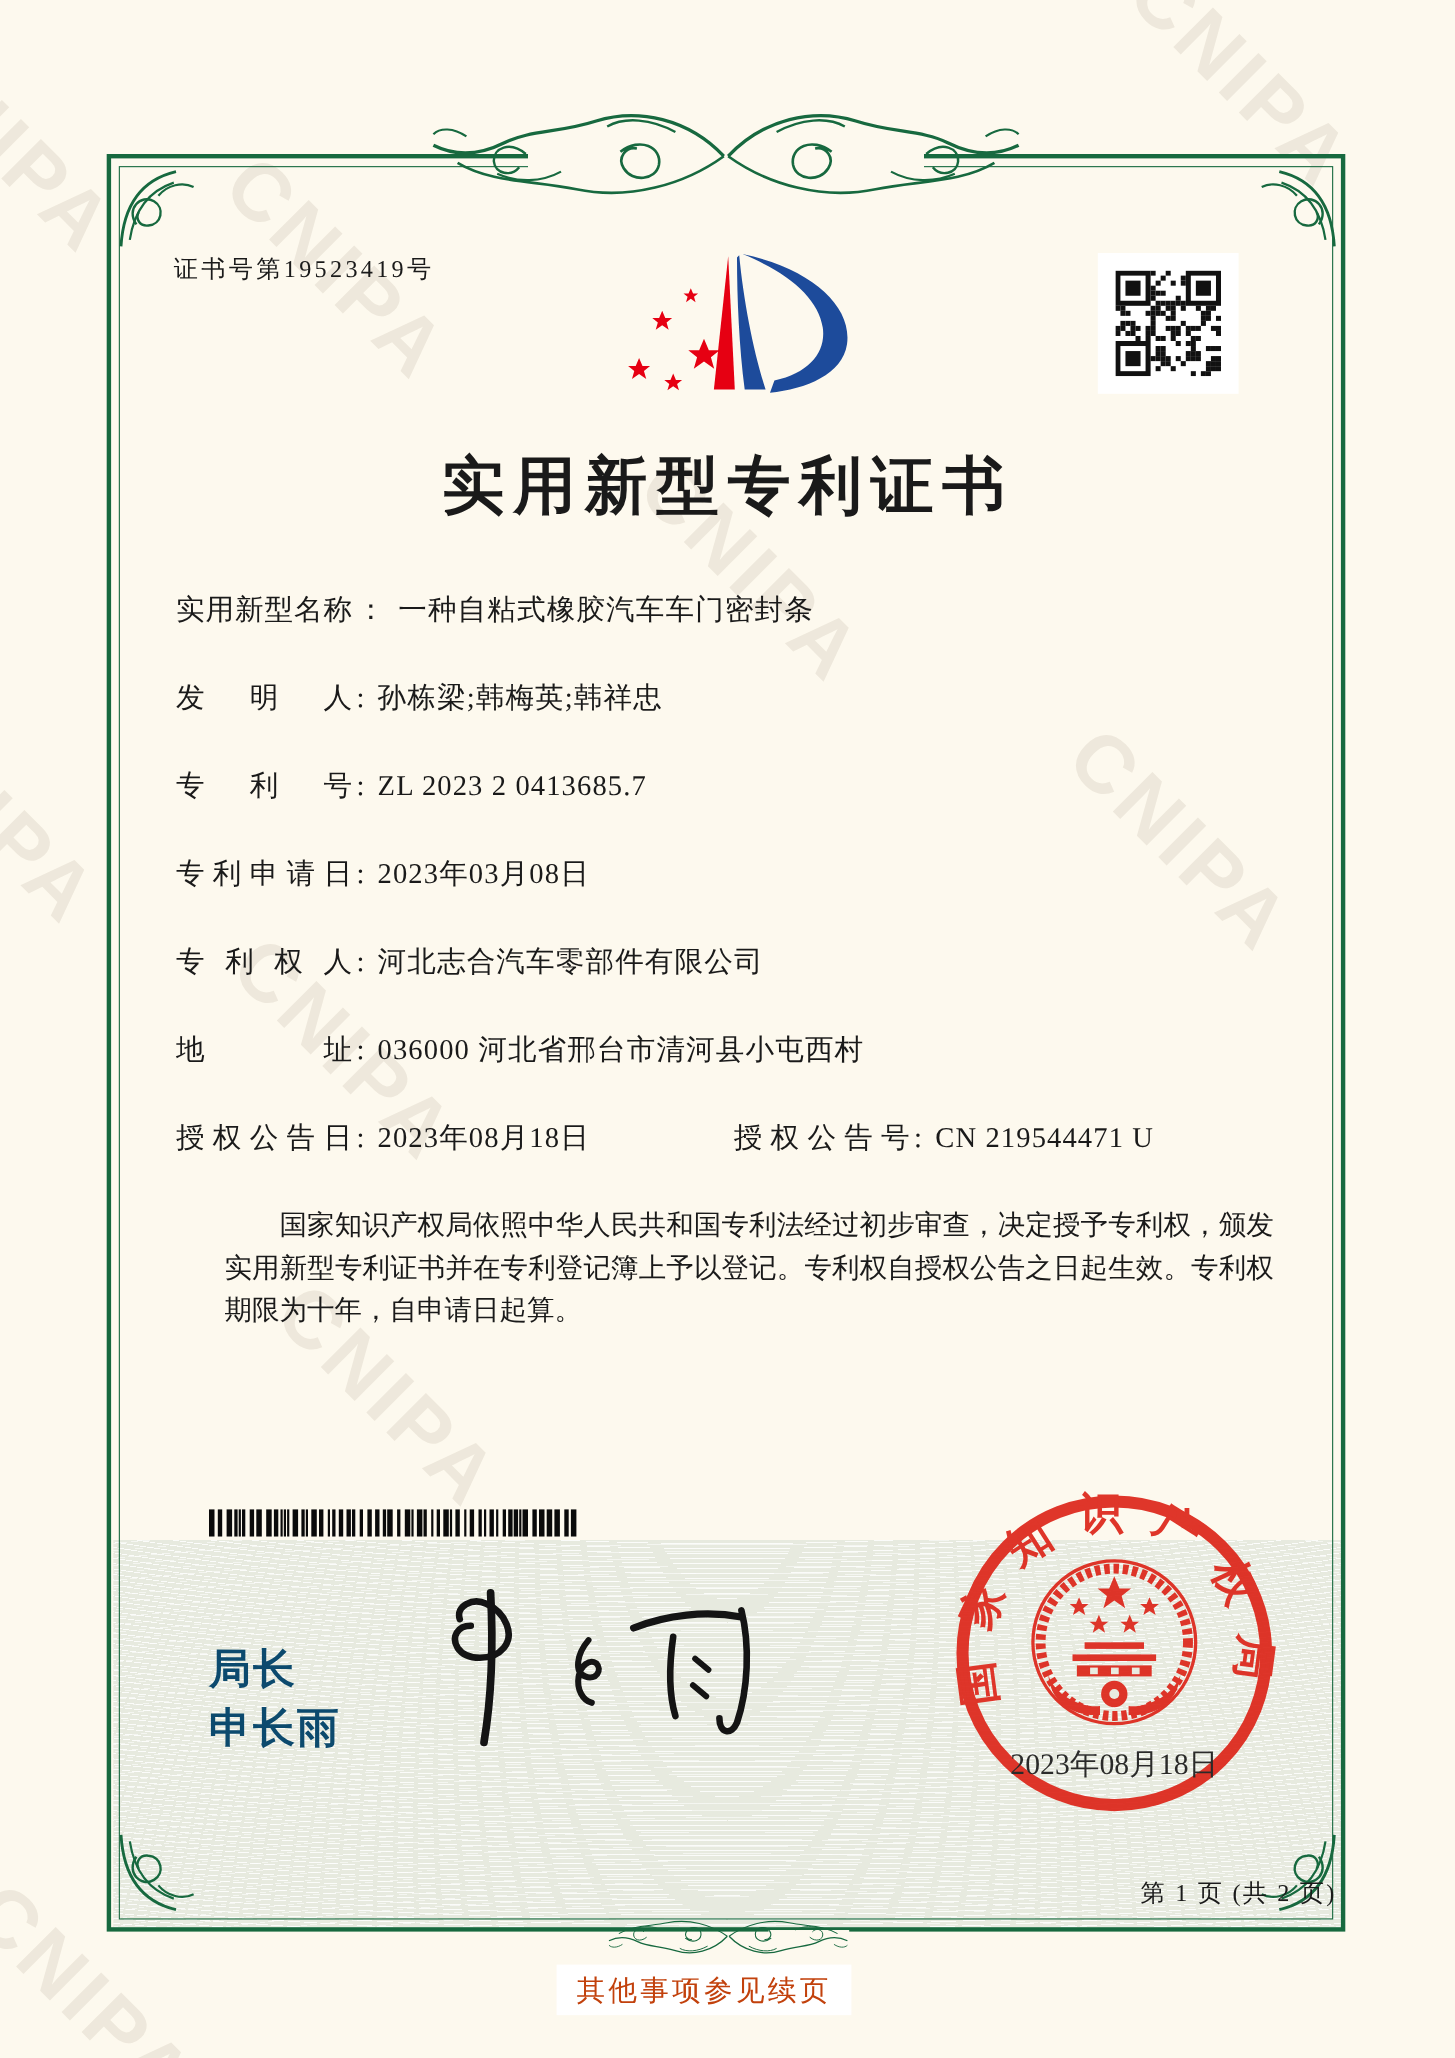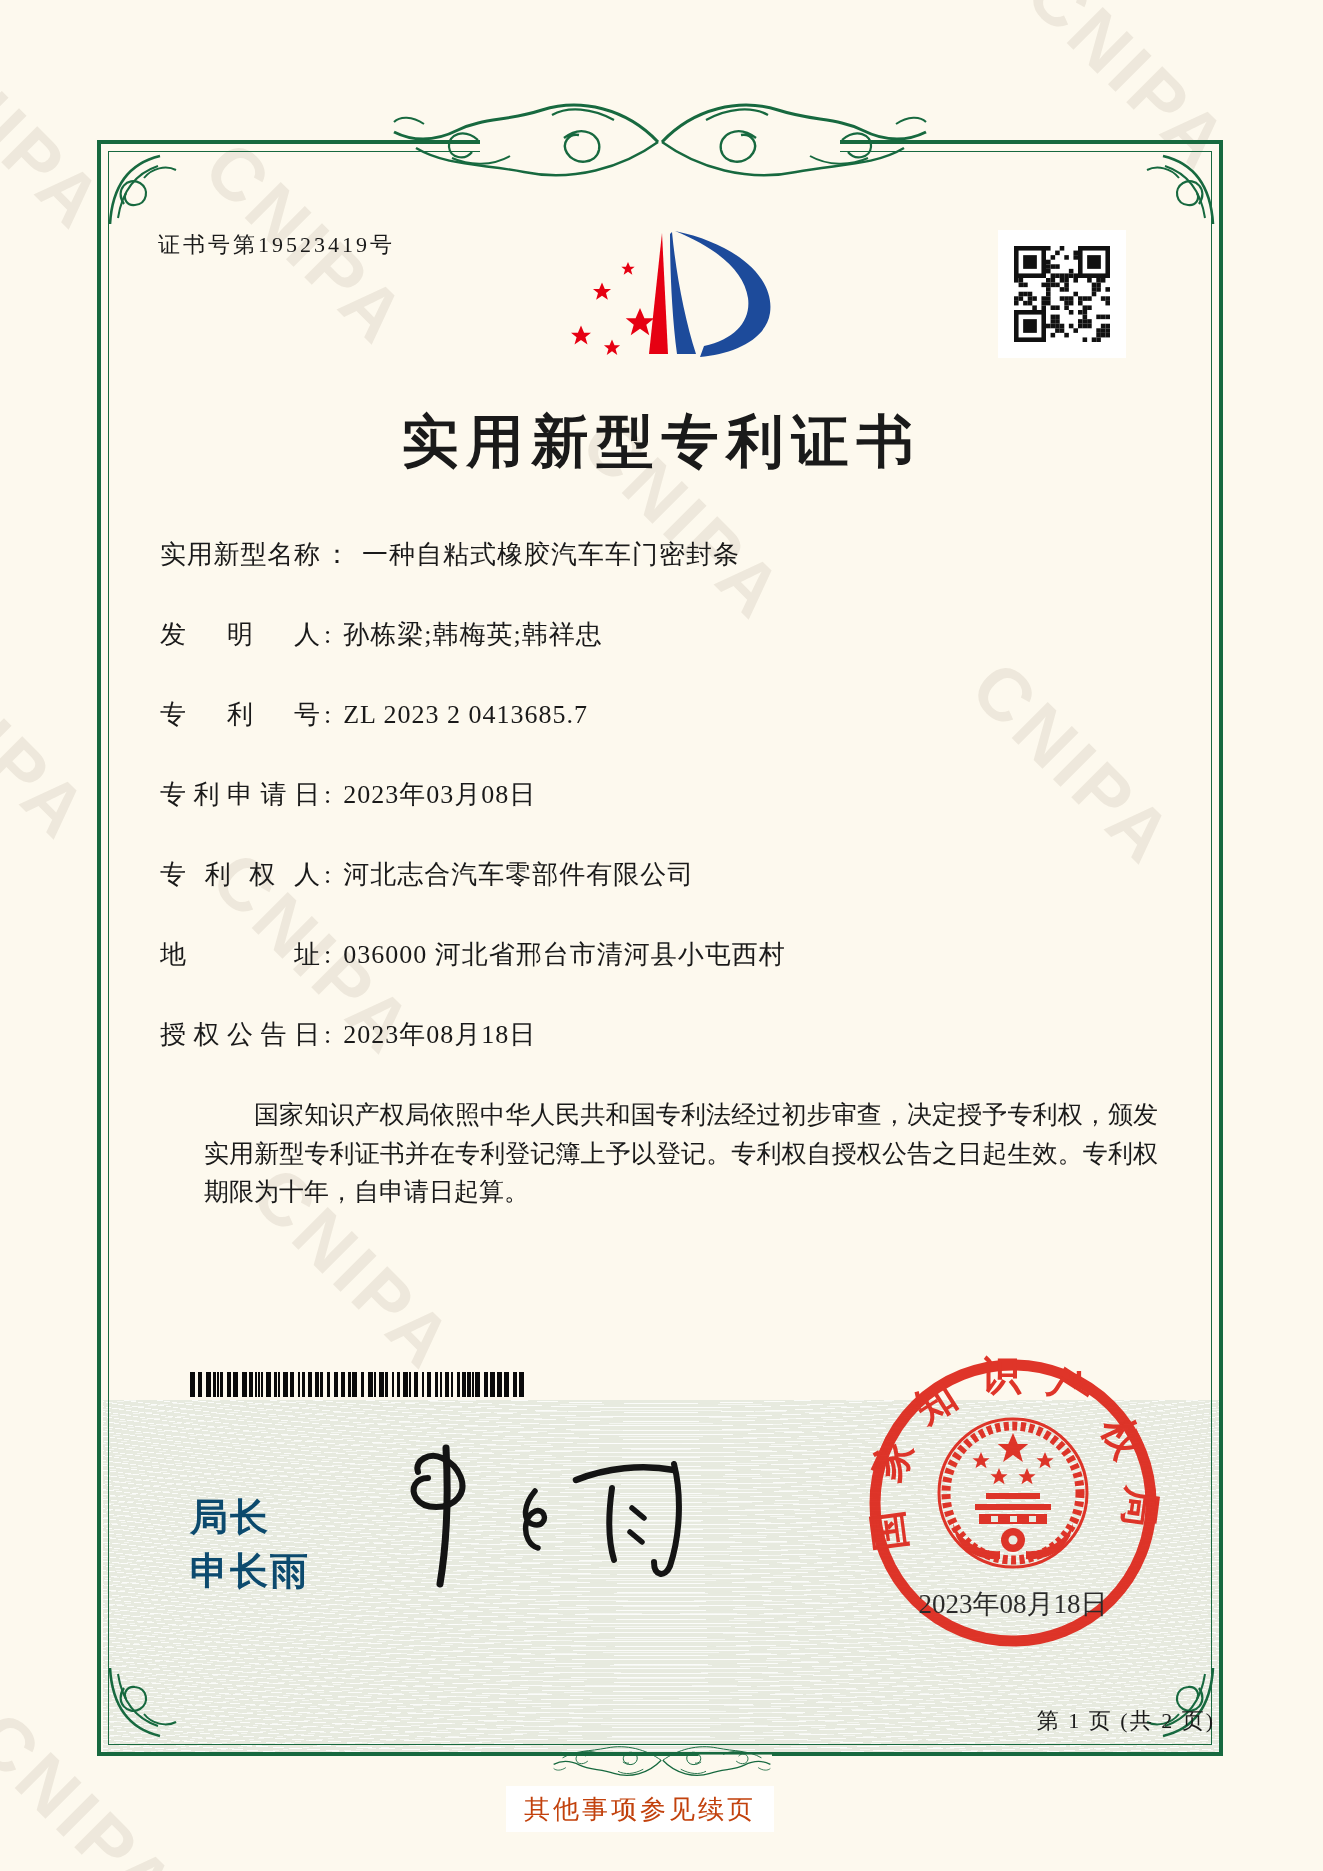--- a/index.html
+++ b/index.html
@@ -333,20 +333,23 @@
   <span class="flabel">专利申请日</span><span class="fcolon">:</span><span class="fvalue">2023年03月08日</span>
 </div>
 <div class="field-row" style="top:858px">
   <span class="flabel">专利权人</span><span class="fcolon">:</span><span class="fvalue">河北志合汽车零部件有限公司</span>
 </div>
 <div class="field-row" style="top:938px">
   <span class="flabel">地址</span><span class="fcolon">:</span><span class="fvalue">036000 河北省邢台市清河县小屯西村</span>
 </div>
 <div class="field-row" style="top:1018px;width:1010px">
   <span class="flabel">授权公告日</span><span class="fcolon">:</span><span class="fvalue">2023年08月18日</span>
+  <span class="field-inline2">
+    <span class="flabel">授权公告号</span><span class="fcolon">:</span><span class="fvalue">CN 219544471 U</span>
+  </span>
 </div>
 
 <div class="body-text">
   <p>国家知识产权局依照中华人民共和国专利法经过初步审查，决定授予专利权，颁发实用新型专利证书并在专利登记簿上予以登记。专利权自授权公告之日起生效。专利权期限为十年，自申请日起算。</p>
 </div>
 
 <svg id="barcode-svg" class="barcode" width="336" height="25" viewBox="0 0 336 25">
     <rect x="0" y="0" width="5" height="25" fill="#0a0a0a"></rect>
     <rect x="8" y="0" width="4" height="25" fill="#0a0a0a"></rect>
     <rect x="16" y="0" width="5" height="25" fill="#0a0a0a"></rect>

